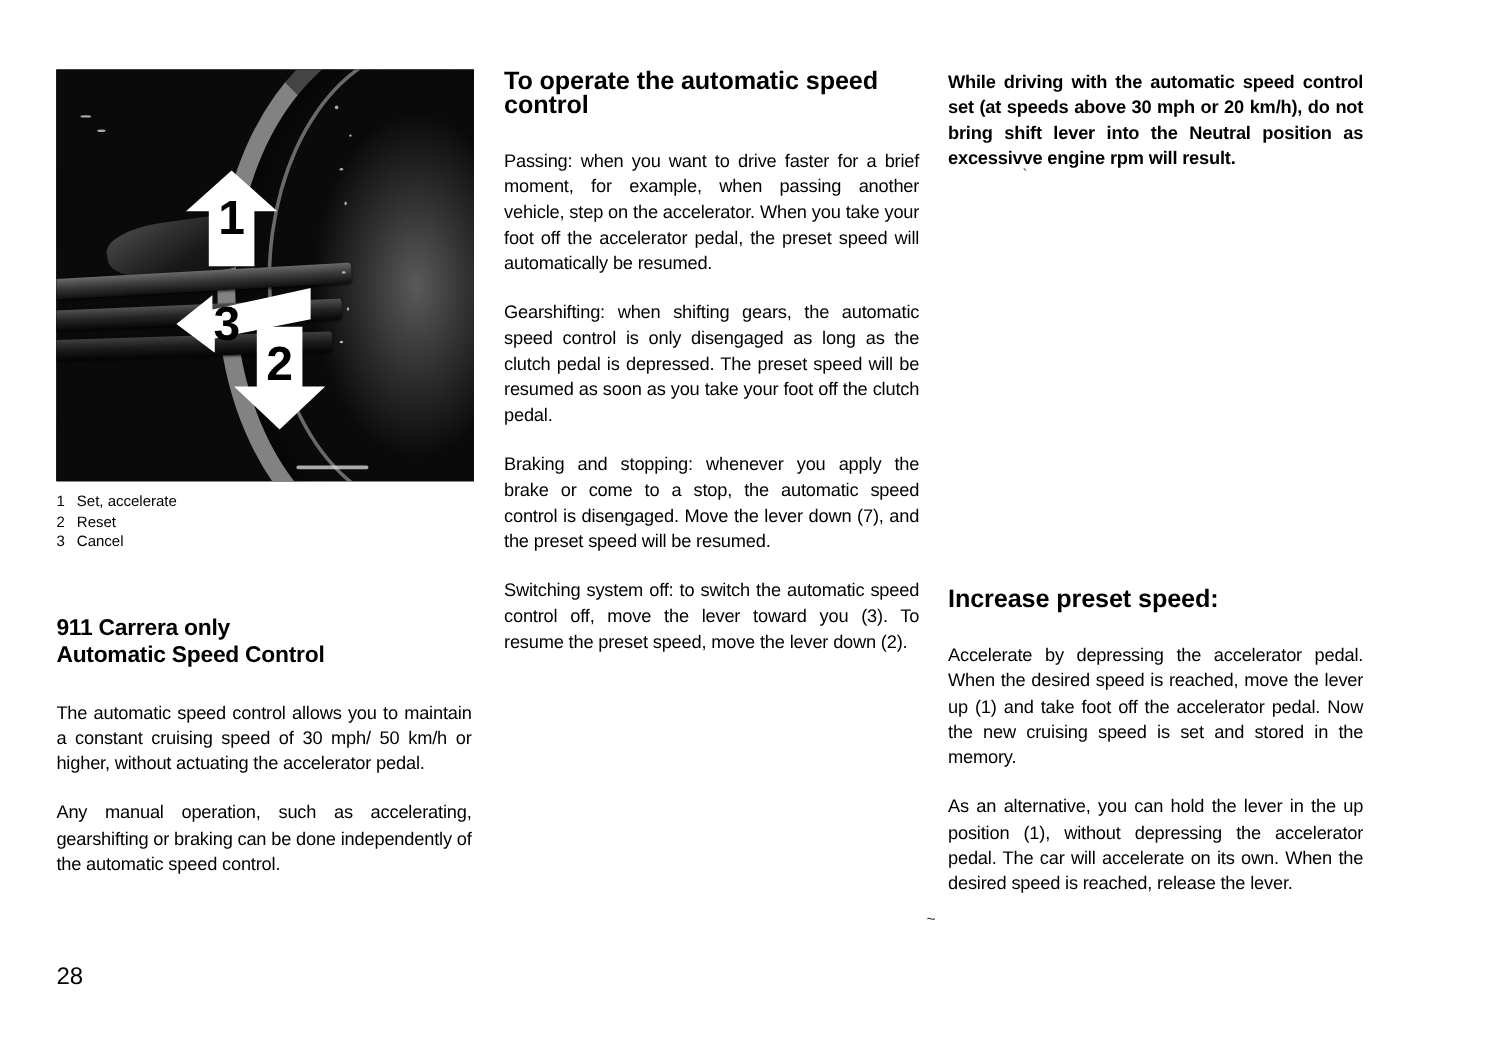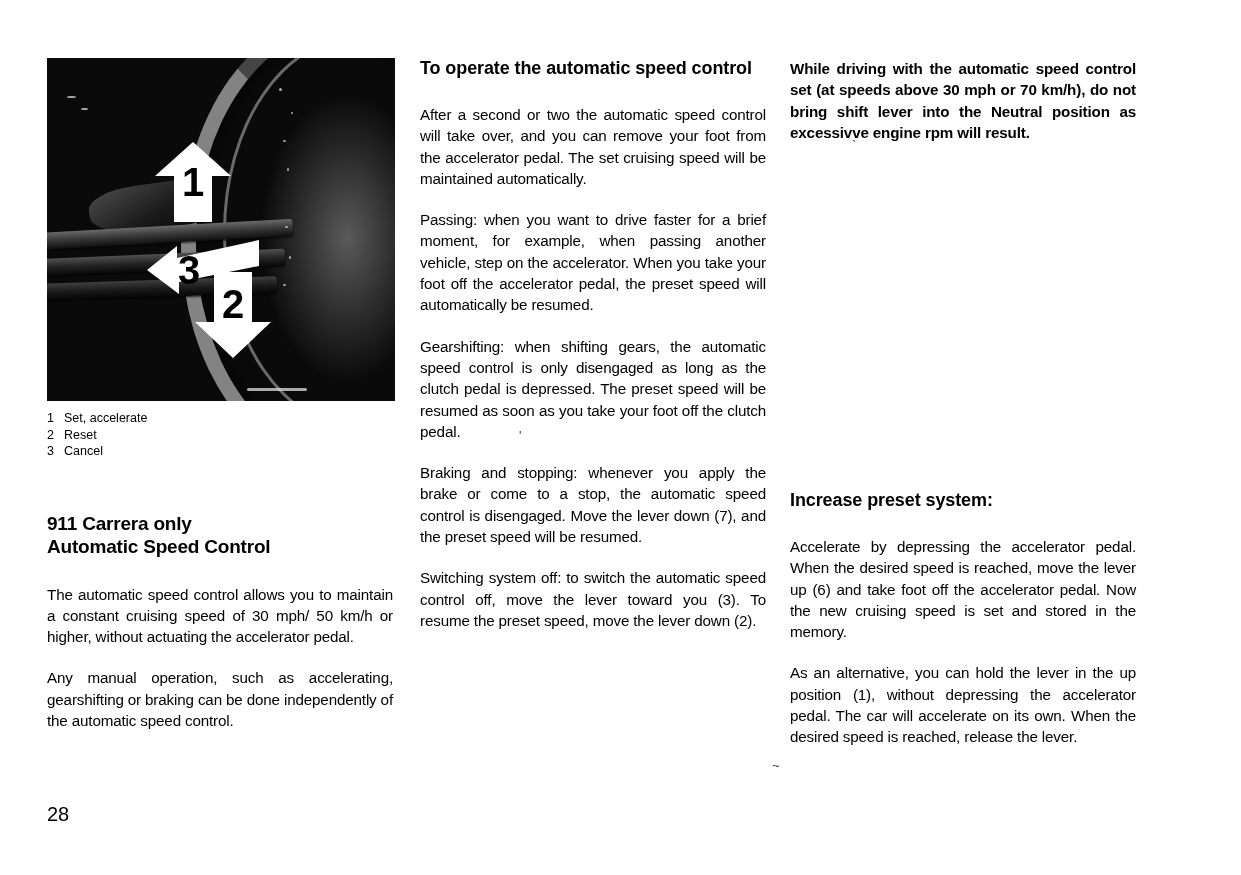--- a/index.html
+++ b/index.html
@@ -140,21 +140,21 @@
     line-height: 21.3px;
     margin: 0 0 20px 0;
     text-align: justify;
     text-justify: inter-word;
     letter-spacing: -0.15px;
   }
   p.body:last-child { margin-bottom: 0; }
   p.body .lead { font-weight: normal; }
 
   h3.subhead {
-    font-size: 18px;
+    font-size: 21px;
     line-height: 20px;
     font-weight: bold;
     margin: 0;
     letter-spacing: -0.1px;
   }
 
   p.warn {
     font-size: 15.2px;
     line-height: 21.3px;
     font-weight: bold;
@@ -255,52 +255,51 @@
 
     <p class="body">The automatic speed control allows you to maintain a constant cruising speed of 30 mph/ 50 km/h or higher, without actuating the accelerator pedal.</p>
     <p class="body">Any manual operation, such as accelerating, gearshifting or braking can be done independently of the automatic speed control.</p>
   </div>
 
   <div class="col col-2">
     <h3 class="subhead">To operate the automatic speed control</h3>
 
     <div class="gap-big"></div>
 
-    <p class="body">After a second or two the automatic speed control will take over, and you can remove your foot from the accelerator pedal. The set cruising speed will be maintained automatically.</p>
 
     <p class="body">
       <span class="lead">Passing:</span><span> when you want to drive faster for a brief moment, for example, when passing another vehicle, step on the accelerator. When you take your foot off the accelerator pedal, the preset speed will automatically be resumed.</span>
     </p>
 
     <p class="body">
       <span class="lead">Gearshifting:</span><span> when shifting gears, the automatic speed control is only disengaged as long as the clutch pedal is depressed. The preset speed will be resumed as soon as you take your foot off the clutch pedal.</span>
     </p>
 
     <p class="body">
       <span class="lead">Braking and stopping:</span><span> whenever you apply the brake or come to a stop, the automatic speed control is disengaged. Move the lever down (7), and the preset speed will be resumed.</span>
     </p>
 
     <p class="body">
       <span class="lead">Switching system off:</span><span> to switch the automatic speed control off, move the lever toward you (3). To resume the preset speed, move the lever down (2).</span>
     </p>
   </div>
 
   <div class="col col-3">
-    <p class="warn">While driving with the automatic speed control set (at speeds above 30 mph or 70 km/h), do not bring shift lever into the Neutral position as excessivve engine rpm will result.</p>
+    <p class="warn">While driving with the automatic speed control set (at speeds above 30 mph or 20 km/h), do not bring shift lever into the Neutral position as excessivve engine rpm will result.</p>
   </div>
 
   <div class="col col-3" style="top:440px;">
 
     <div style="height:50px;"></div>
 
-    <h3 class="subhead">Increase preset system:</h3>
+    <h3 class="subhead">Increase preset speed:</h3>
 
     <div class="gap-big"></div>
 
-    <p class="body">Accelerate by depressing the accelerator pedal. When the desired speed is reached, move the lever up (6) and take foot off the accelerator pedal. Now the new cruising speed is set and stored in the memory.</p>
+    <p class="body">Accelerate by depressing the accelerator pedal. When the desired speed is reached, move the lever up (1) and take foot off the accelerator pedal. Now the new cruising speed is set and stored in the memory.</p>
     <p class="body">As an alternative, you can hold the lever in the up position (1), without depressing the accelerator pedal. The car will accelerate on its own. When the desired speed is reached, release the lever.</p>
   </div>
 
   <span class="tick" style="left:852px;top:138px;">`</span>
   <span class="tick" style="left:519px;top:428px;">'</span>
   <span class="tick" style="left:772px;top:758px;">~</span>
 
   <div class="page-number">28</div>
 
 </div>

